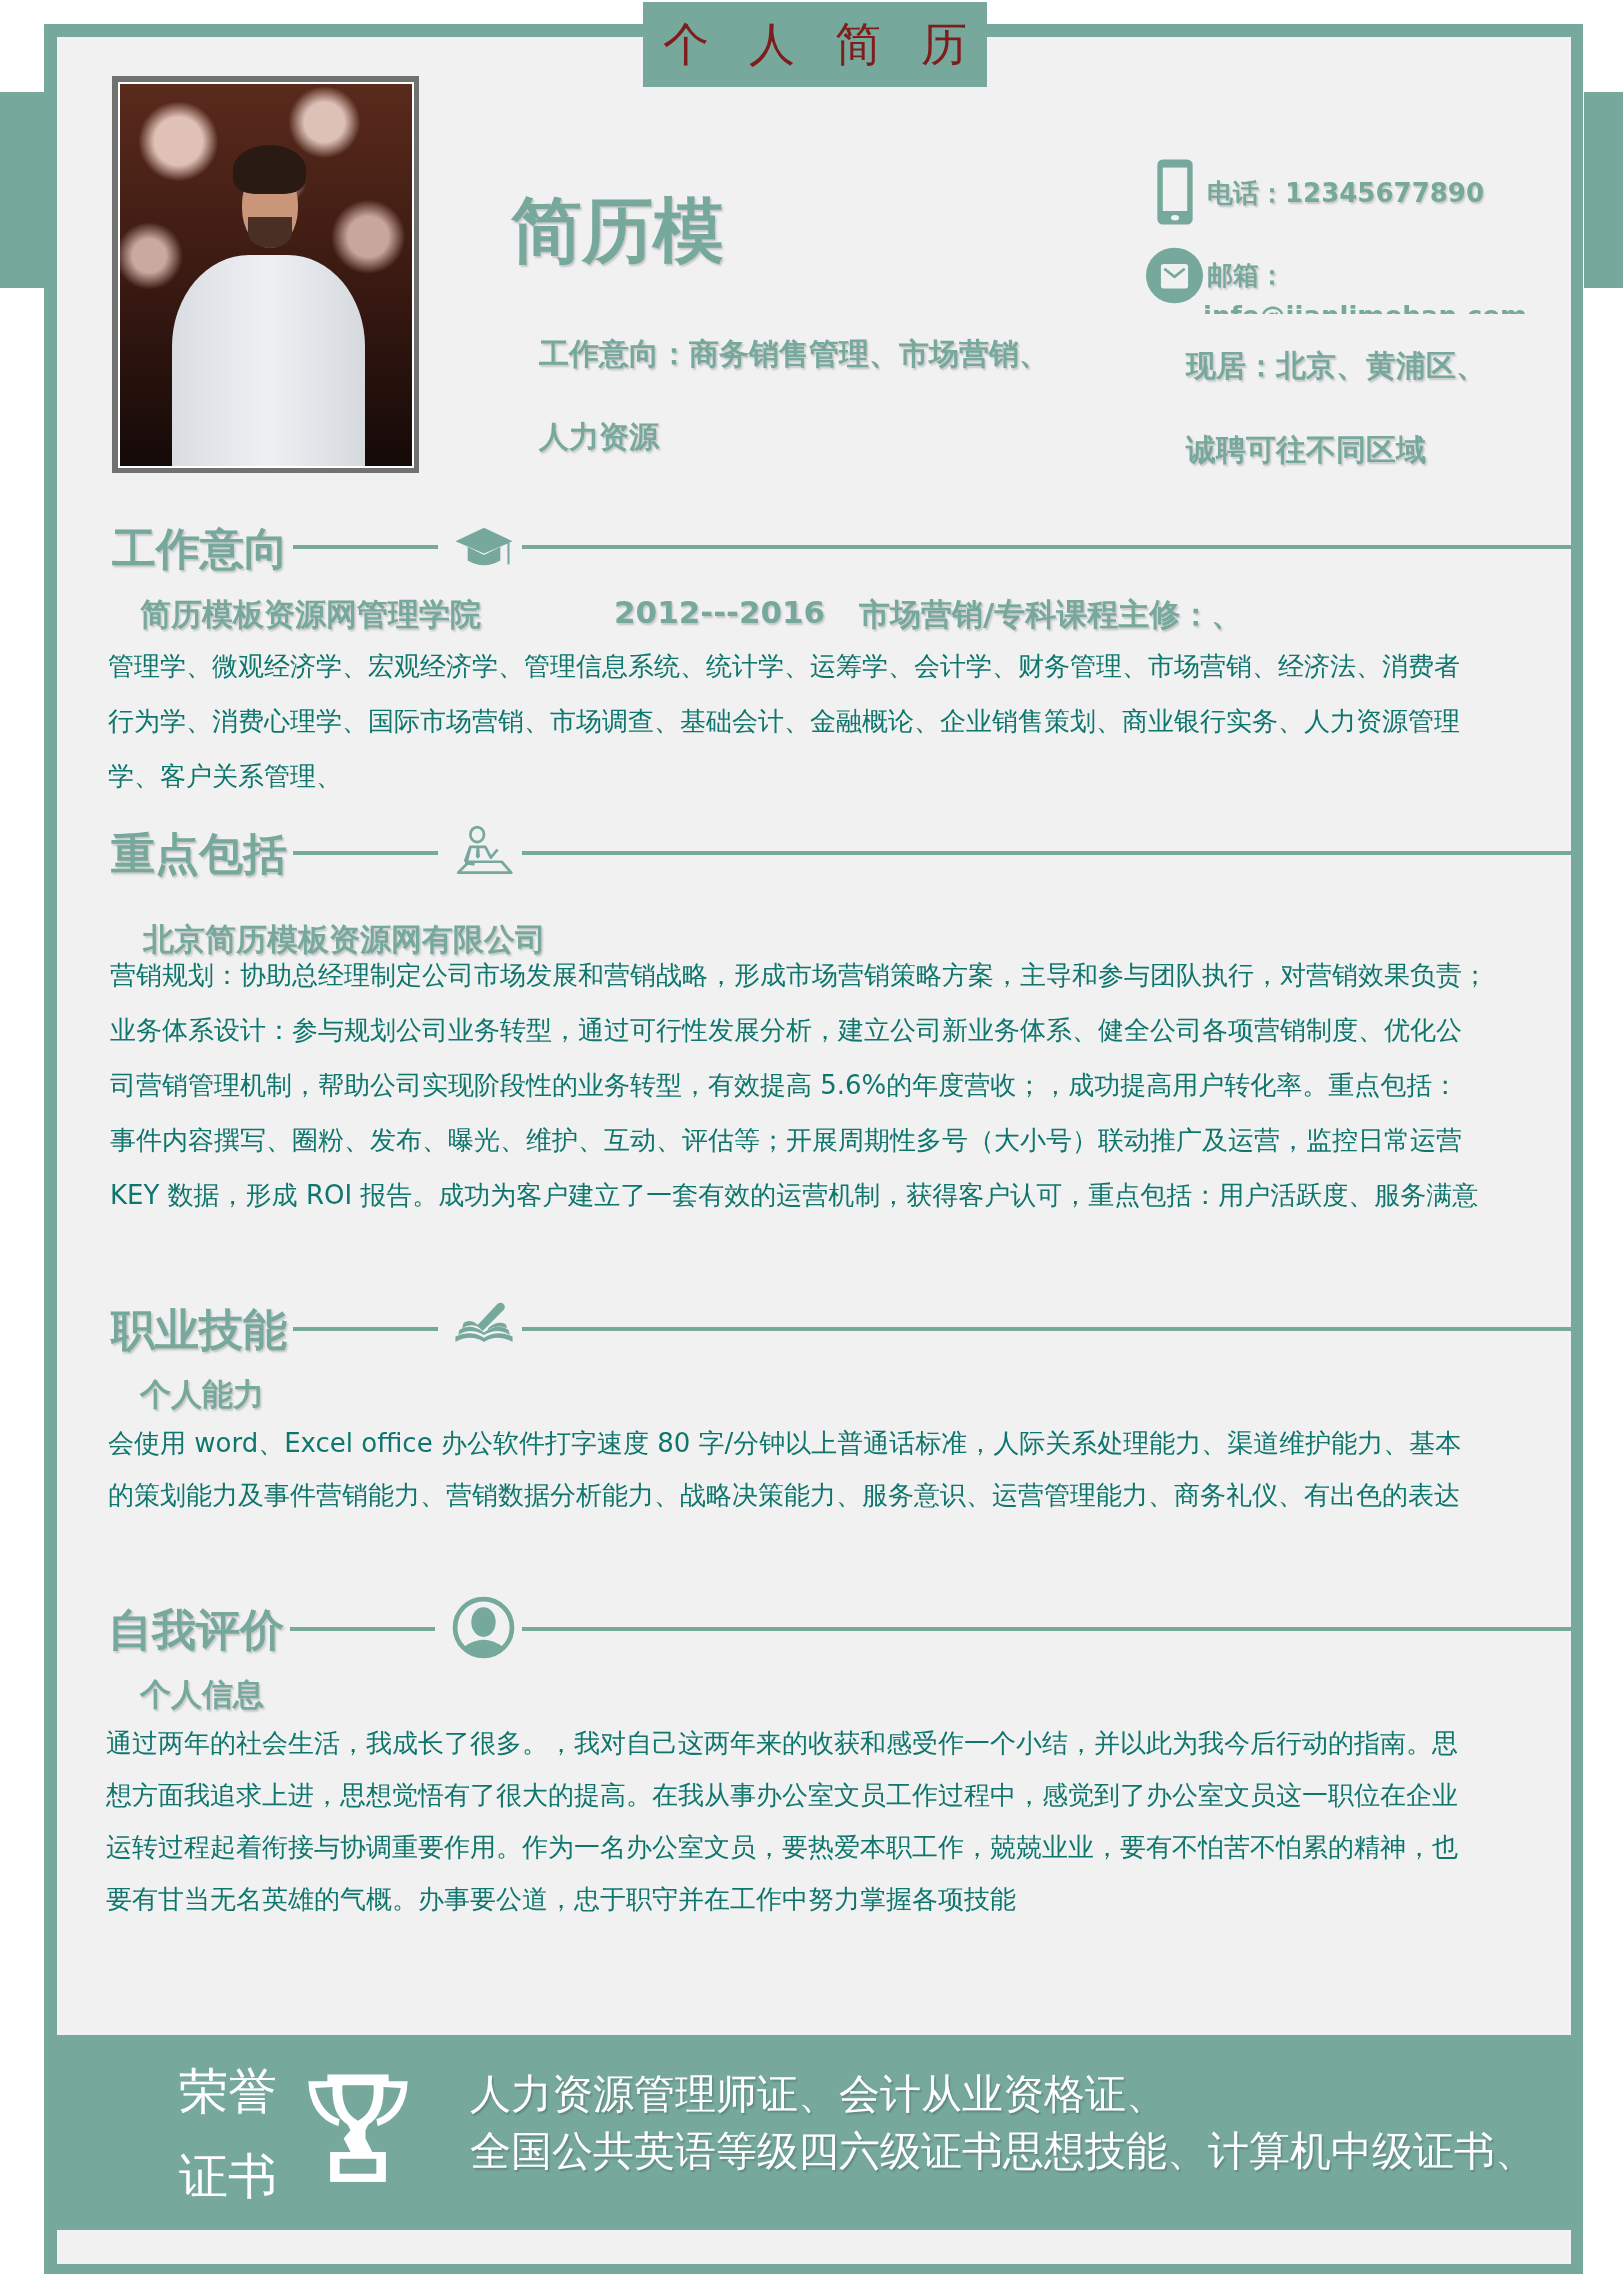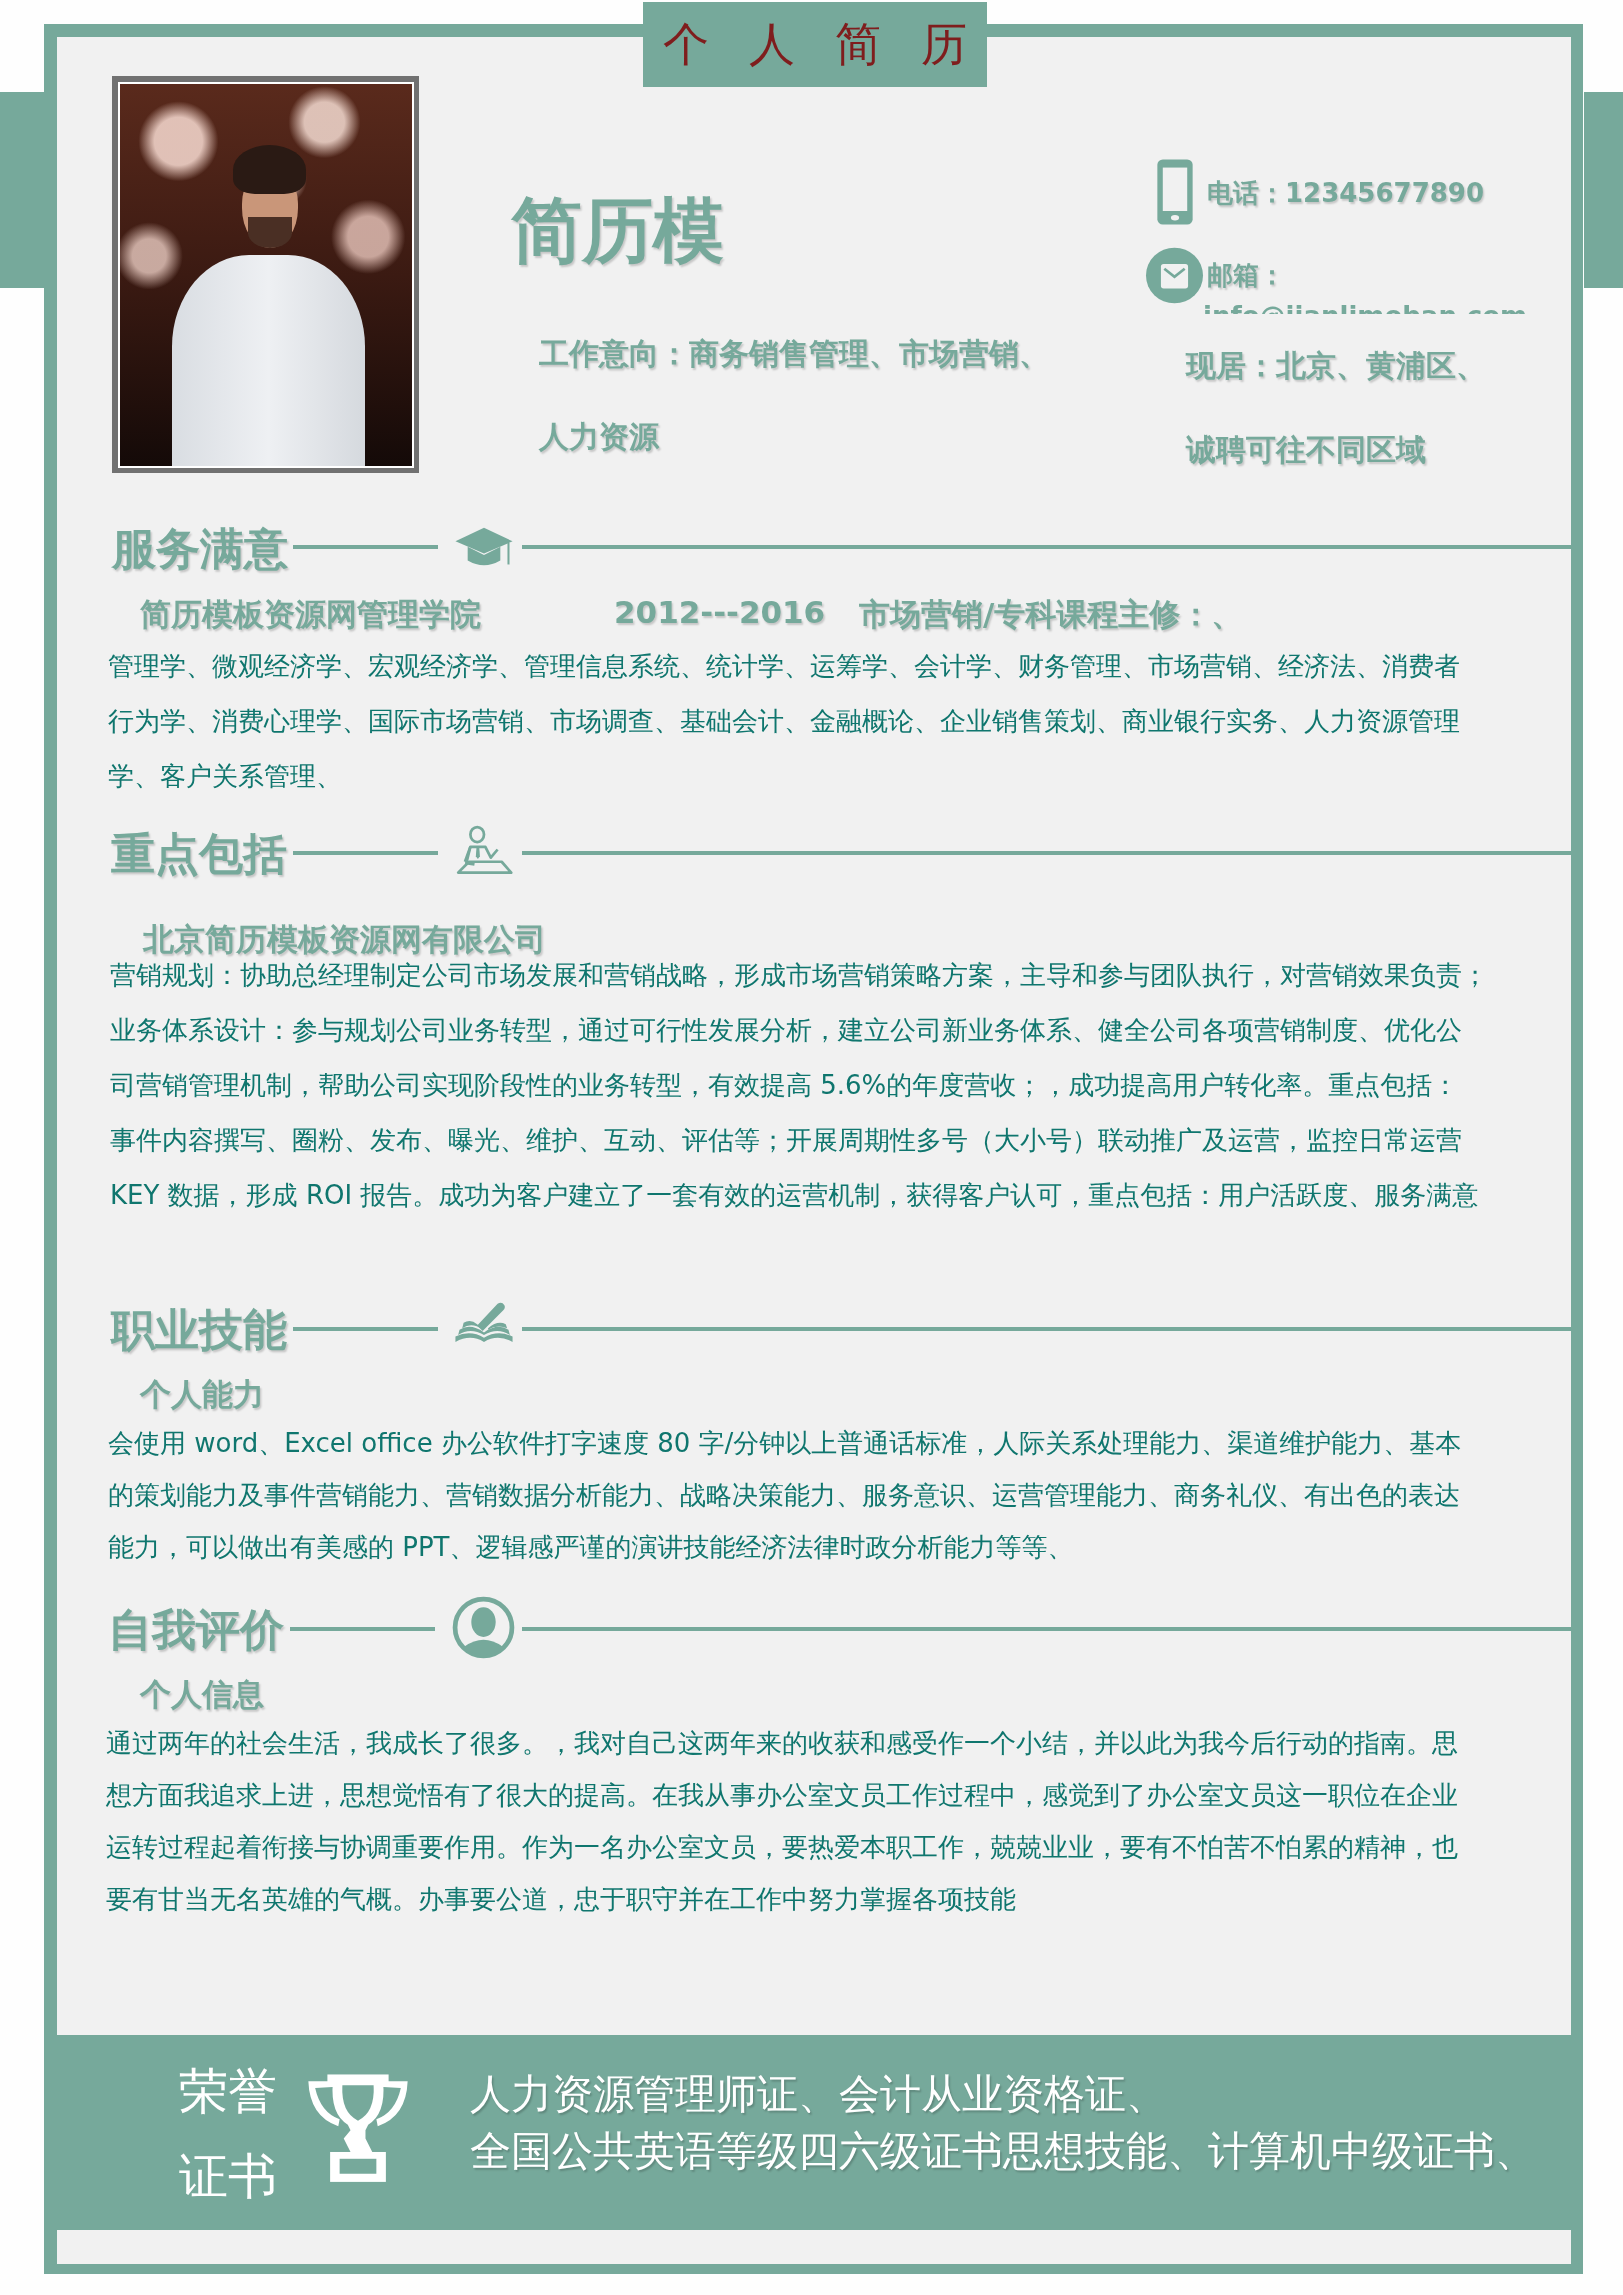--- a/index.html
+++ b/index.html
@@ -84,21 +84,21 @@
   <polyline points="28,32 43,44 58,32" fill="none" stroke="#76A99B" stroke-width="4"></polyline>
 </svg>
 <div class="abs tealtext contact" style="top:258px;left:1207px;">邮箱：</div>
 <div class="abs email-clip">
   <span>info@jianlimoban.com</span>
 </div>
 
 <div class="abs tealtext residence" style="top:346px;">现居：北京、黄浦区、</div>
 <div class="abs tealtext residence" style="top:430px;">诚聘可往不同区域</div>
 
-<div class="abs tealtext sec-title" style="left:112px;top:520px;">服务满意</div>
+<div class="abs tealtext sec-title" style="left:112px;top:520px;">工作意向</div>
 <div class="abs rule" style="left:293px;top:545px;width:145px;"></div>
 <svg class="abs sec-icon" style="left:450px;top:522px;" viewBox="0 0 100 80">
   <polygon points="50,8 92,28 50,46 8,28" fill="#76A99B"></polygon>
   <path d="M26 36 L26 56 Q50 70 74 56 L74 36 L50 48 Z" fill="#76A99B"></path>
   <line x1="86" y1="30" x2="86" y2="62" stroke="#76A99B" stroke-width="3"></line>
 </svg>
 <div class="abs rule" style="left:522px;top:545px;width:1050px;"></div>
 
 <div class="abs tealtext sub-title" style="left:140px;top:594px;">简历模板资源网管理学院</div>
 <div class="abs tealtext sub-title" style="left:614px;top:594px;">2012---2016</div>
@@ -141,21 +141,20 @@
     <path d="M56 50 Q70 38 82 44 L84 50 Q70 44 56 52 Z"></path>
     <path d="M40 46 L70 14 Q76 10 80 16 Q82 20 78 24 L48 54 Z"></path>
   </g>
 </svg>
 <div class="abs rule" style="left:522px;top:1327px;width:1050px;"></div>
 
 <div class="abs tealtext sub-title" style="left:140px;top:1374px;">个人能力</div>
 <div class="abs body-text" style="top:1417px;line-height:52px;">
   <div>会使用 word、Excel  office 办公软件打字速度 80 字/分钟以上普通话标准，人际关系处理能力、渠道维护能力、基本</div>
   <div>的策划能力及事件营销能力、营销数据分析能力、战略决策能力、服务意识、运营管理能力、商务礼仪、有出色的表达</div>
-  <div>能力，可以做出有美感的 PPT、逻辑感严谨的演讲技能经济法律时政分析能力等等、</div>
 </div>
 
 <div class="abs tealtext sec-title" style="left:108px;top:1601px;">自我评价</div>
 <div class="abs rule" style="left:290px;top:1627px;width:145px;"></div>
 <svg class="abs" style="left:451px;top:1595px;" width="65" height="65" viewBox="0 0 96 96">
   <circle cx="48" cy="48" r="42" fill="none" stroke="#76A99B" stroke-width="7"></circle>
   <ellipse cx="48" cy="40" rx="18" ry="22" fill="#76A99B"></ellipse>
   <path d="M20 76 Q48 56 76 76 Q64 88 48 88 Q32 88 20 76 Z" fill="#76A99B"></path>
 </svg>
 <div class="abs rule" style="left:522px;top:1627px;width:1050px;"></div>

